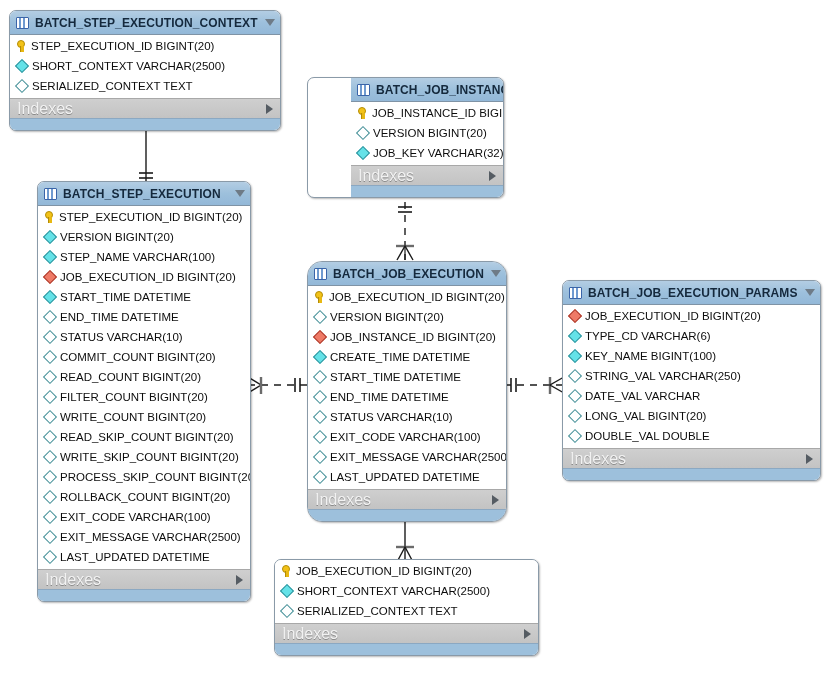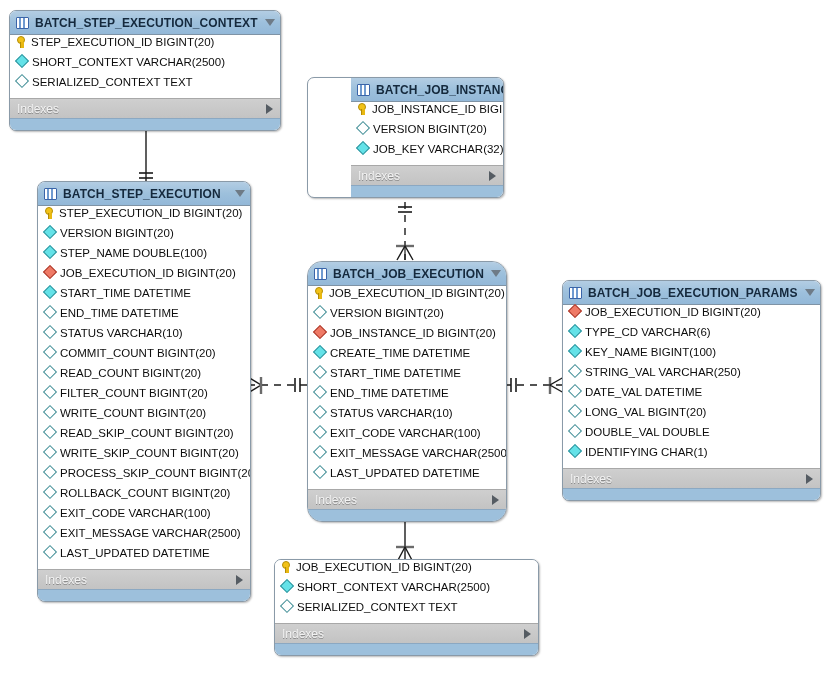--- a/index.html
+++ b/index.html
@@ -80,21 +80,21 @@
     flex: 0 0 auto;
   }
 
   .ent-cols {
     background: #ffffff;
     padding: 1px 0 2px 0;
   }
   .col-row {
     height: 20px;
     display: flex;
-    align-items: flex-start;
+    align-items: center;
     padding-left: 6px;
     font-size: 11.5px;
     color: #0d0d0d;
     white-space: nowrap;
     line-height: 1;
   }
   .col-label { position: relative; top: 0.5px; }
 
   
   .mk { width: 11px; height: 11px; margin-right: 4px; flex: 0 0 auto; position: relative; }
@@ -132,21 +132,21 @@
   .mk.d.nul { background: #ffffff; border: 1px solid #3f8d95; }
   .mk.d.fk  { background: #ef7a66; border: 1px solid #a8382a; }
 
   .ent-indexes {
     height: 19px;
     background: linear-gradient(to bottom, #cfcfcf 0%, #c3c3c3 100%);
     border-top: 1px solid #a8a8a8;
     display: flex;
     align-items: center;
     padding: 0 7px 0 7px;
-    font-size: 12px;
+    font-size: 16px;
     color: #f2f2f2;
     text-shadow: 0 1px 0 rgba(90,90,90,0.55);
   }
   .ent-indexes .ix-label { flex: 1 1 auto; }
   .ix-arrow {
     width: 0; height: 0;
     border-top: 5px solid transparent;
     border-bottom: 5px solid transparent;
     border-left: 7px solid #555c63;
     flex: 0 0 auto;
@@ -274,38 +274,38 @@
         <span class="col-label">JOB_KEY VARCHAR(32)</span>
       </div>
     </div>
     <div class="ent-indexes">
       <span class="ix-label">Indexes</span>
       <span class="ix-arrow"></span>
     </div>
     <div class="ent-footer"></div>
   </div>
 
-  <div class="entity" style="left:37px; top:181px; width:214px;border-radius:8px;">
+  <div class="entity" style="left:37px; top:181px; width:214px;">
     <div class="ent-header">
       <span class="tbl-icon"></span>
       <span class="ent-title">BATCH_STEP_EXECUTION</span>
       <span class="caret"></span>
     </div>
     <div class="ent-cols">
       <div class="col-row">
         <span class="mk pk"></span>
         <span class="col-label">STEP_EXECUTION_ID BIGINT(20)</span>
       </div>
       <div class="col-row">
         <span class="mk d nn"></span>
         <span class="col-label">VERSION BIGINT(20)</span>
       </div>
       <div class="col-row">
         <span class="mk d nn"></span>
-        <span class="col-label">STEP_NAME DOUBLE(100)</span>
+        <span class="col-label">STEP_NAME VARCHAR(100)</span>
       </div>
       <div class="col-row">
         <span class="mk d fk"></span>
         <span class="col-label">JOB_EXECUTION_ID BIGINT(20)</span>
       </div>
       <div class="col-row">
         <span class="mk d nn"></span>
         <span class="col-label">START_TIME DATETIME</span>
       </div>
       <div class="col-row">
@@ -441,33 +441,29 @@
       <div class="col-row">
         <span class="mk d nn"></span>
         <span class="col-label">KEY_NAME BIGINT(100)</span>
       </div>
       <div class="col-row">
         <span class="mk d nul"></span>
         <span class="col-label">STRING_VAL VARCHAR(250)</span>
       </div>
       <div class="col-row">
         <span class="mk d nul"></span>
-        <span class="col-label">DATE_VAL DATETIME</span>
+        <span class="col-label">DATE_VAL VARCHAR</span>
       </div>
       <div class="col-row">
         <span class="mk d nul"></span>
         <span class="col-label">LONG_VAL BIGINT(20)</span>
       </div>
       <div class="col-row">
         <span class="mk d nul"></span>
         <span class="col-label">DOUBLE_VAL DOUBLE</span>
-      </div>
-      <div class="col-row">
-        <span class="mk d nn"></span>
-        <span class="col-label">IDENTIFYING CHAR(1)</span>
       </div>
     </div>
     <div class="ent-indexes">
       <span class="ix-label">Indexes</span>
       <span class="ix-arrow"></span>
     </div>
     <div class="ent-footer"></div>
   </div>
 
   <div class="entity" style="left:274px; top:559px; width:265px;">

